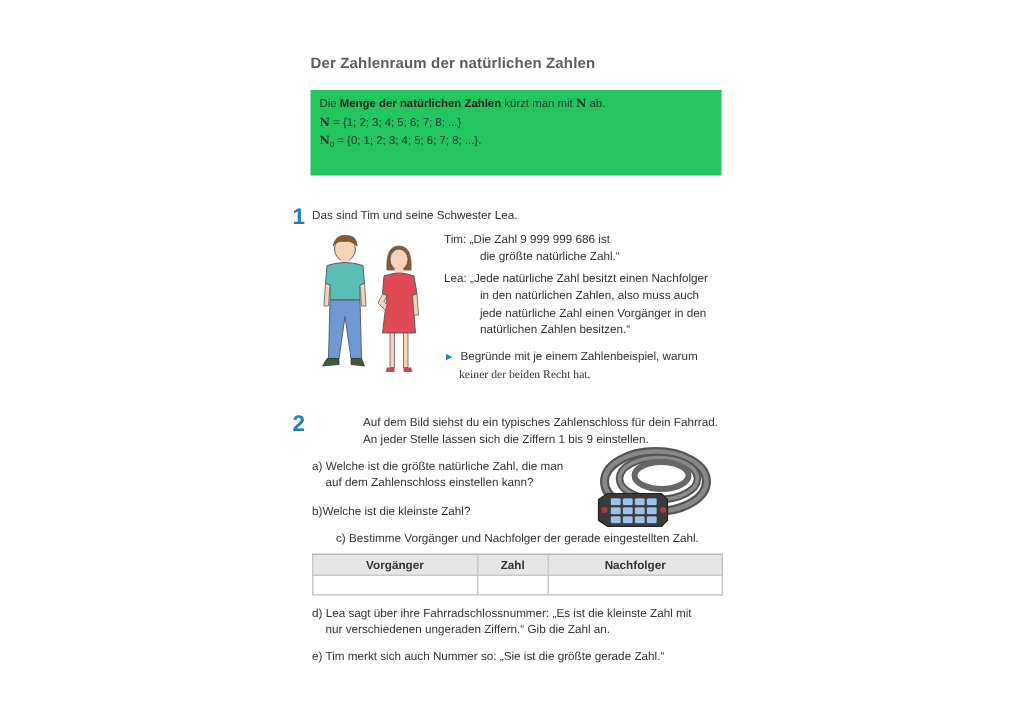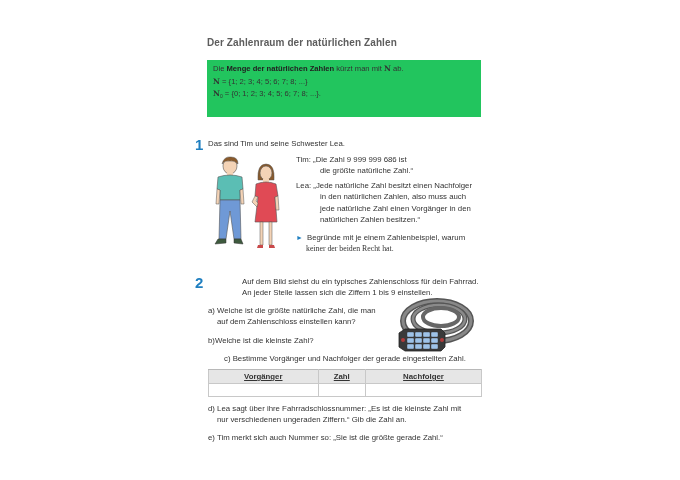--- a/index.html
+++ b/index.html
@@ -22,21 +22,21 @@
   .tasknum {
     position: absolute; font-size: 15px; font-weight: bold; color: #1f7fc0; line-height: 15px;
   }
   .text { position: absolute; font-size: 7.8px; line-height: 11.3px; color: #333; }
   .indent { padding-left: 24px; }
   .arrow { color: #1f7fc0; font-size: 7px; margin-right: 4px; }
   .figures { position: absolute; left: 208px; top: 156px; width: 80px; height: 93px; }
   .lock { position: absolute; left: 391px; top: 295px; width: 84px; height: 64px; }
   table.grid {
     position: absolute; left: 208px; top: 369px; width: 274px; border-collapse: collapse;
-    font-size: 7.8px; color: #333; text-decoration: underline;
+    font-size: 7.8px; color: #333;
   }
   table.grid th {
     background: #e6e6e6; font-weight: bold; height: 13px; border: 1px solid #c8c8c8;
     border-top: 1px solid #b8b8b8; padding: 0;
   }
   table.grid td { height: 12px; border: 1px solid #c8c8c8; padding: 0; }
 </style>
 </head>
 <body>
 

